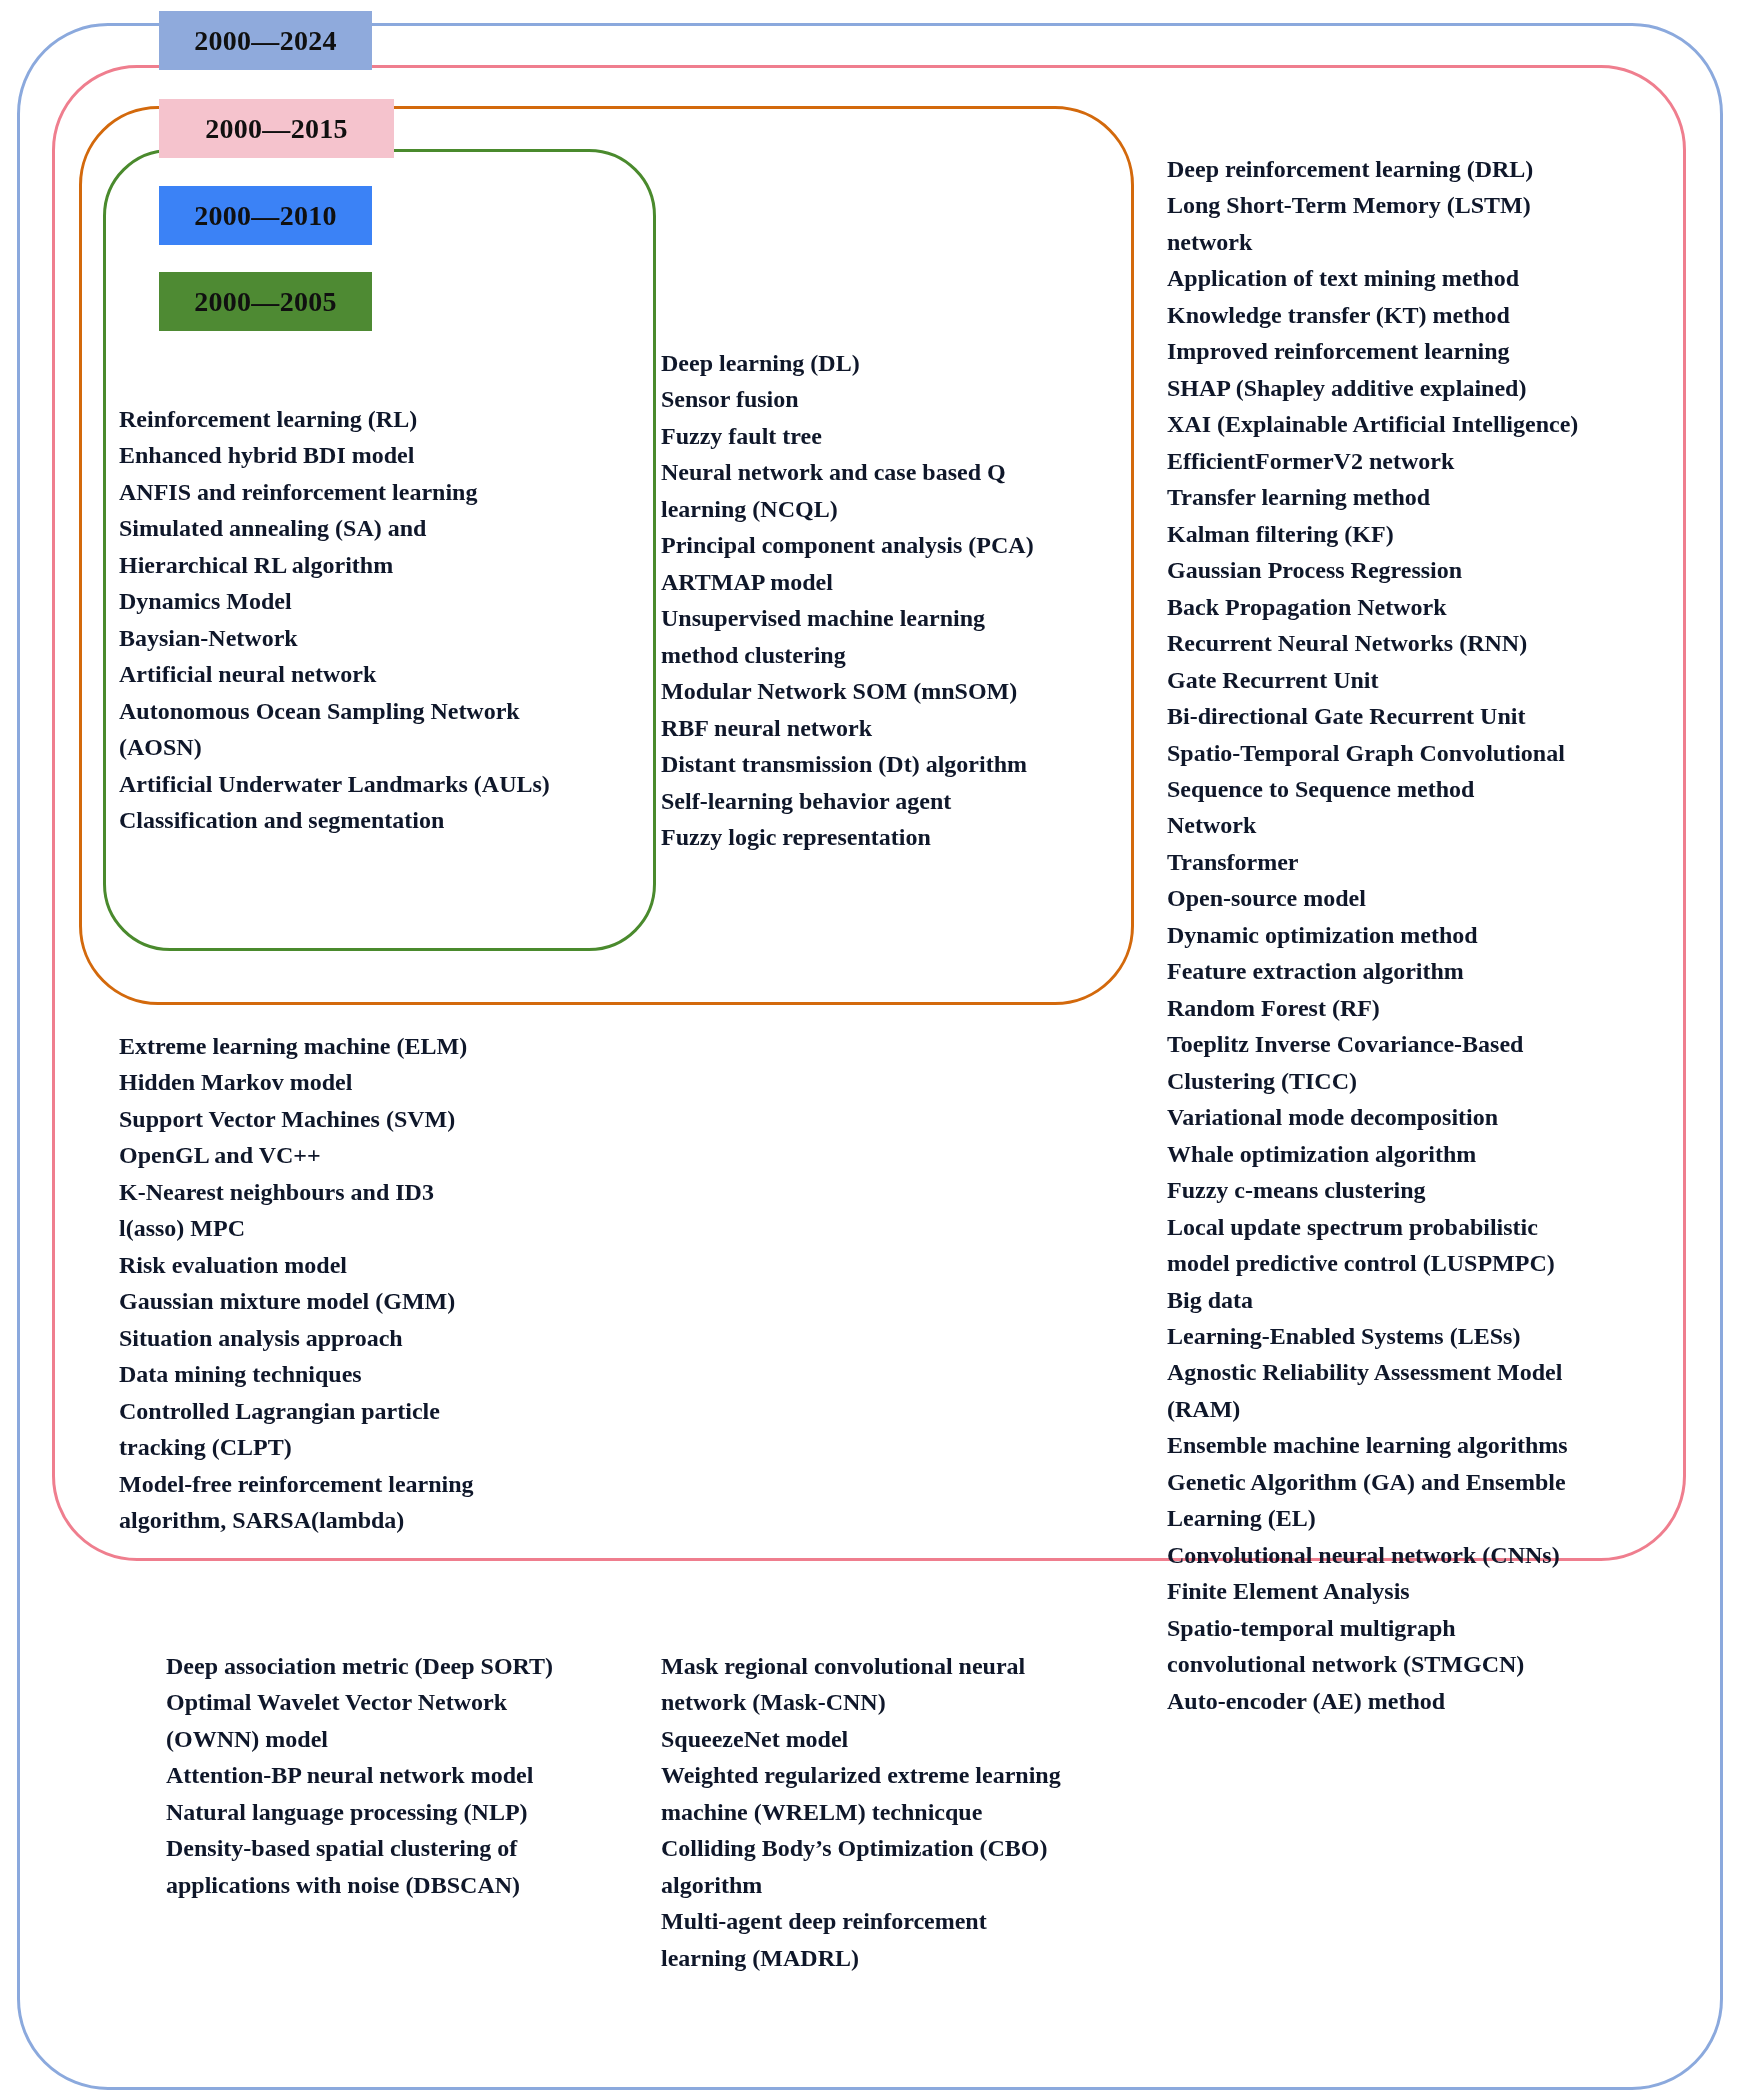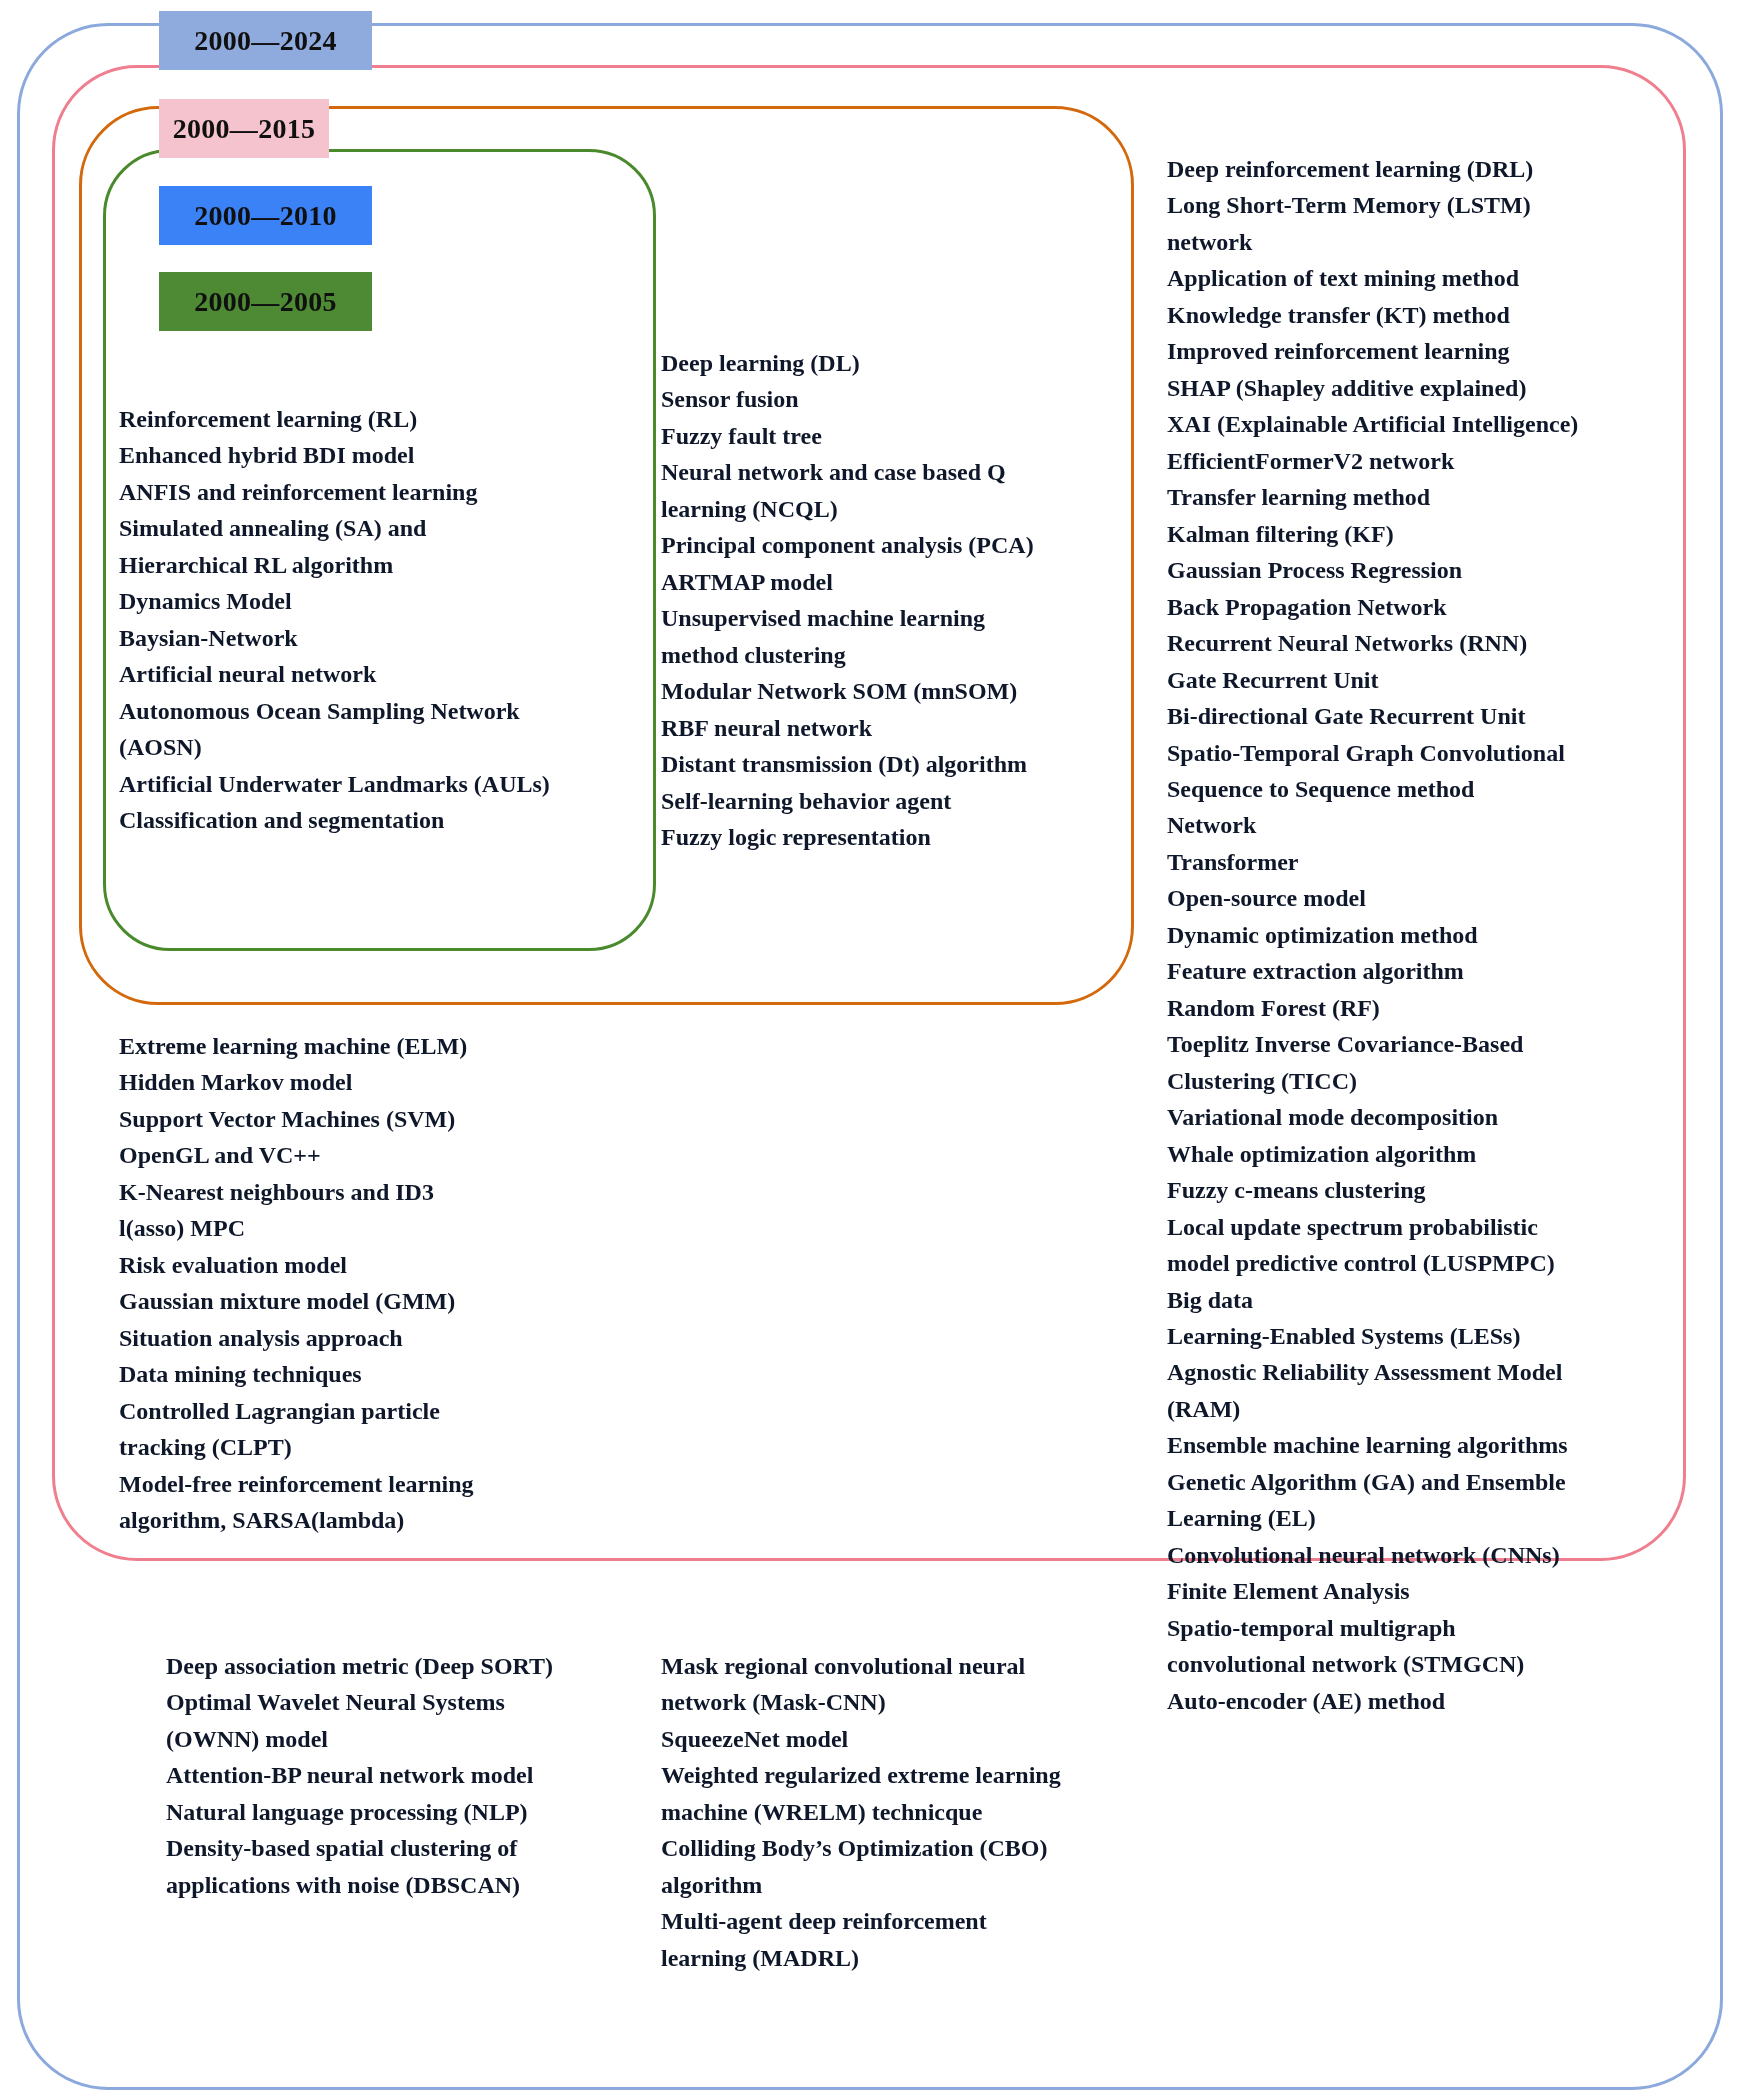--- a/index.html
+++ b/index.html
@@ -41,21 +41,21 @@
     display: flex;
     align-items: center;
     justify-content: center;
     font-weight: bold;
     font-size: 28px;
     letter-spacing: 0.3px;
     color: #101010;
     box-sizing: border-box;
   }
   .chip-2024 { left: 159px; top: 11px;  width: 213px; height: 59px;  background: #8faadc; }
-  .chip-2015 { left: 159px; top: 99px; width: 170px; height: 59px;  background: #f5c3cd; }
+  .chip-2015 { left: 159px; top: 99px; width: 235px; height: 59px;  background: #f5c3cd; }
   .chip-2010 { left: 159px; top: 186px; width: 213px; height: 59px;  background: #3b82f6; }
   .chip-2005 { left: 159px; top: 272px; width: 213px; height: 59px;  background: #4e8a33; text-align: center; }
 
   
   .col {
     position: absolute;
     font-weight: bold;
     font-size: 24px;
     line-height: 1.52;
     color: #0f172a;
@@ -126,21 +126,21 @@
       <div class="entry">Gaussian mixture model (GMM)</div>
       <div class="entry">Situation analysis approach</div>
       <div class="entry">Data mining techniques</div>
       <div class="entry">Controlled Lagrangian particle</div>
       <div class="entry">tracking (CLPT)</div>
       <div class="entry">Model-free reinforcement learning</div>
       <div class="entry">algorithm, SARSA(lambda)</div>
     </div>
   <div class="col col-d">
       <div class="entry">Deep association metric (Deep SORT)</div>
-      <div class="entry">Optimal Wavelet Neural Systems</div>
+      <div class="entry">Optimal Wavelet Vector Network</div>
       <div class="entry">(OWNN) model</div>
       <div class="entry">Attention-BP neural network model</div>
       <div class="entry">Natural language processing (NLP)</div>
       <div class="entry">Density-based spatial clustering of</div>
       <div class="entry">applications with noise (DBSCAN)</div>
     </div>
   <div class="col col-e">
       <div class="entry">Mask regional convolutional neural</div>
       <div class="entry">network (Mask-CNN)</div>
       <div class="entry">SqueezeNet model</div>

